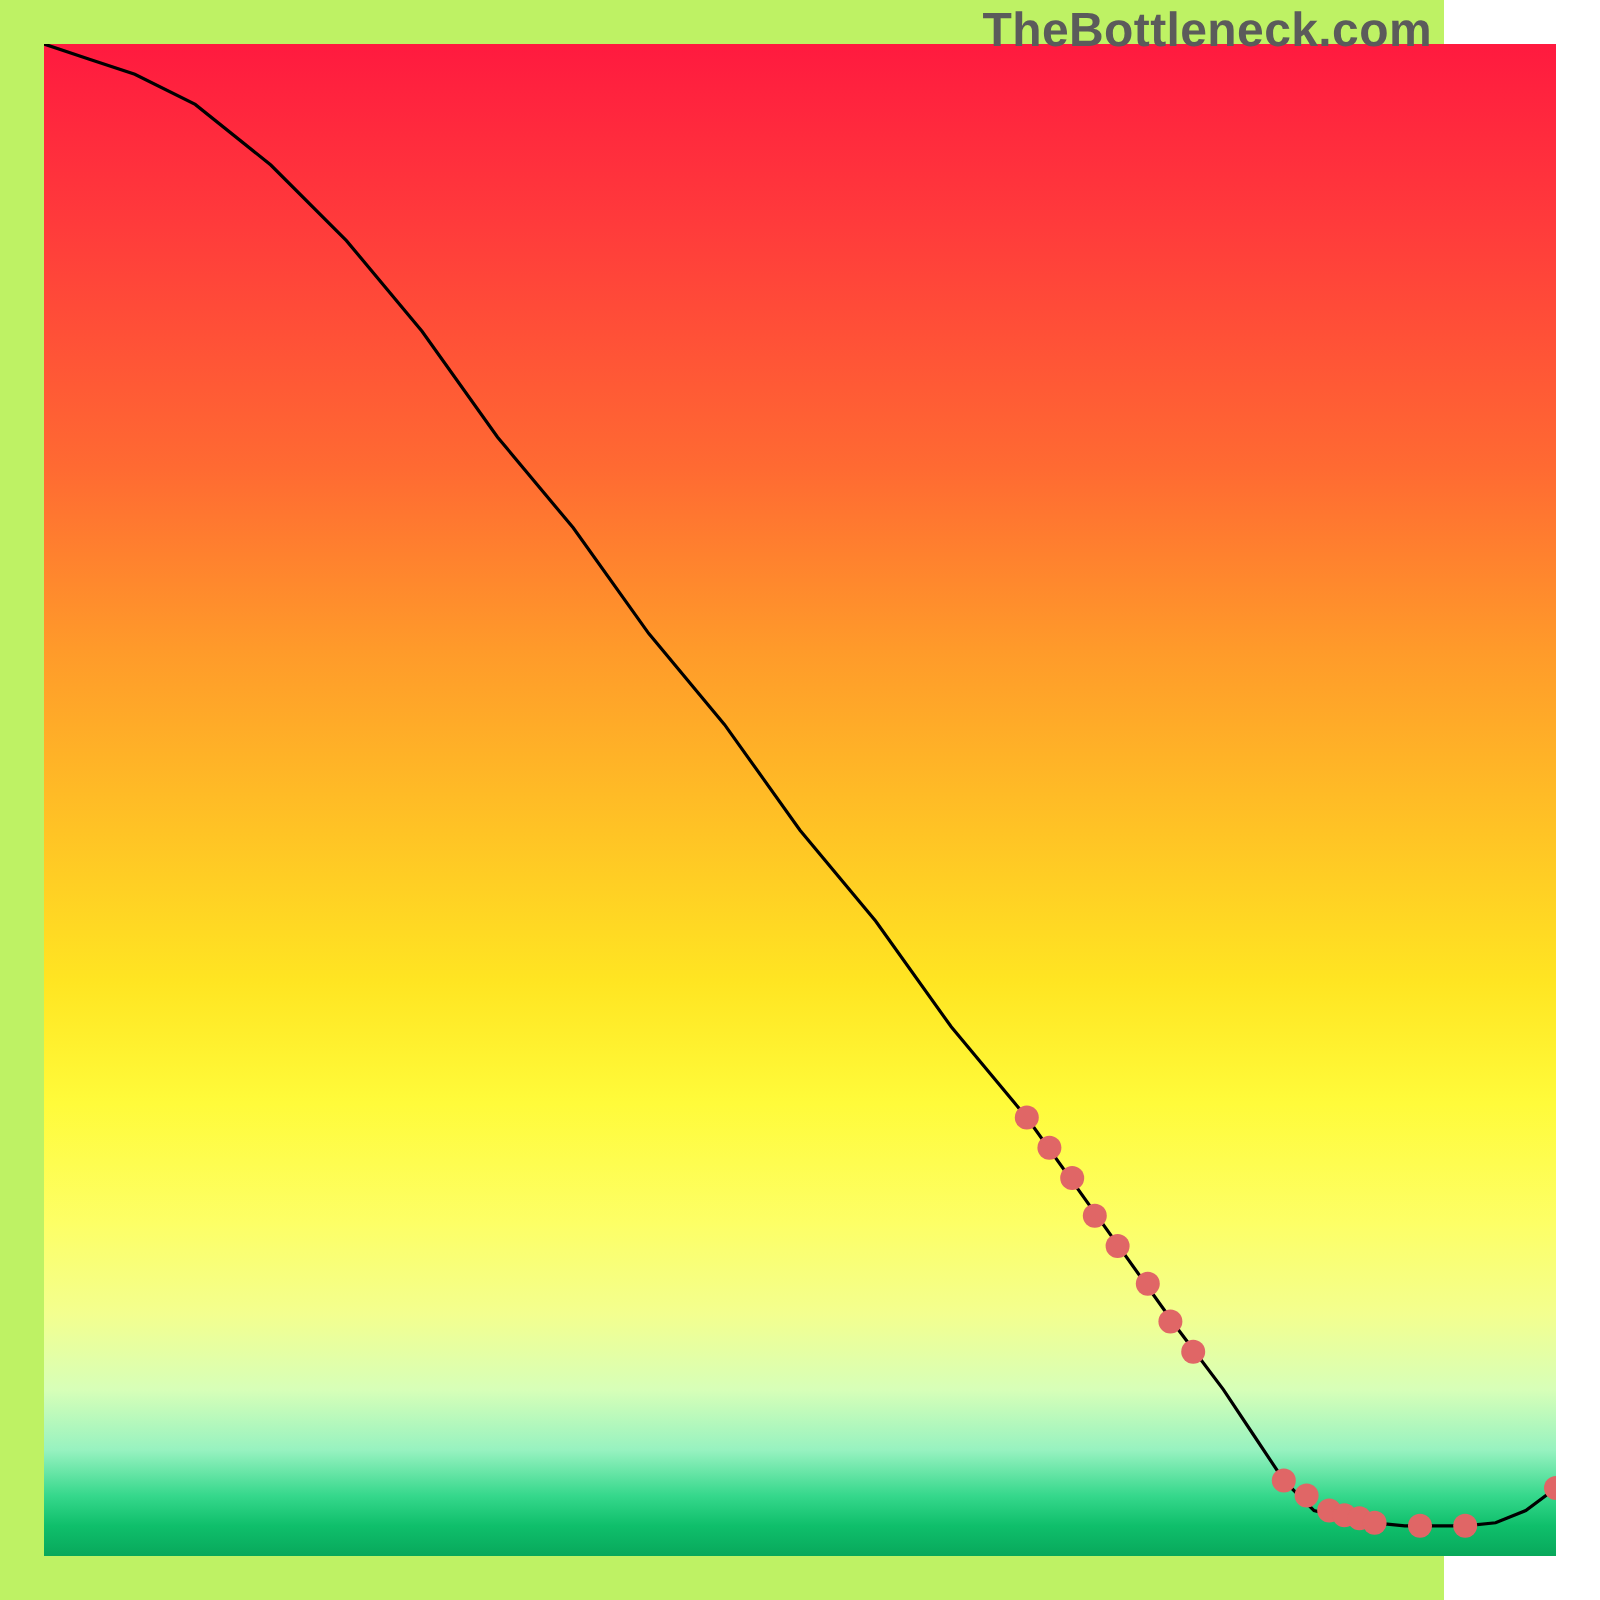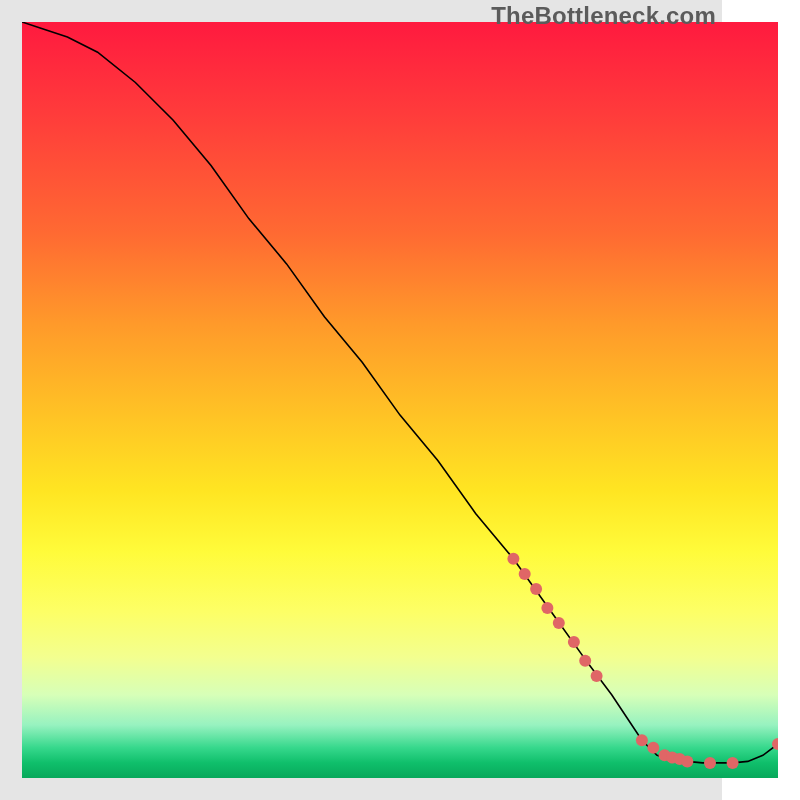--- a/index.html
+++ b/index.html
@@ -1,16 +1,16 @@
 <!DOCTYPE html>
 <html><head>
 <meta charset="utf-8">
 <style>
 html,body{margin:0;padding:0;width:800px;height:800px;overflow:hidden;font-family:Arial,Helvetica,sans-serif;}
-.wrap{position:relative;width:722px;height:800px;background:#e5e5e5;}
+.wrap{position:relative;width:722px;height:800px;background:#bef264;}
 .plot{position:absolute;left:22px;top:22px;width:756px;height:756px;}
 .plot .bg{position:absolute;inset:0;background:linear-gradient(to bottom,
   #ff1a3f 0%,
   #ff3b3b 12%,
   #ff6a32 28%,
   #ff9a2a 40%,
   #ffc325 52%,
   #ffe522 62%,
   #fffb3a 70%,
   #fdff66 78%,

